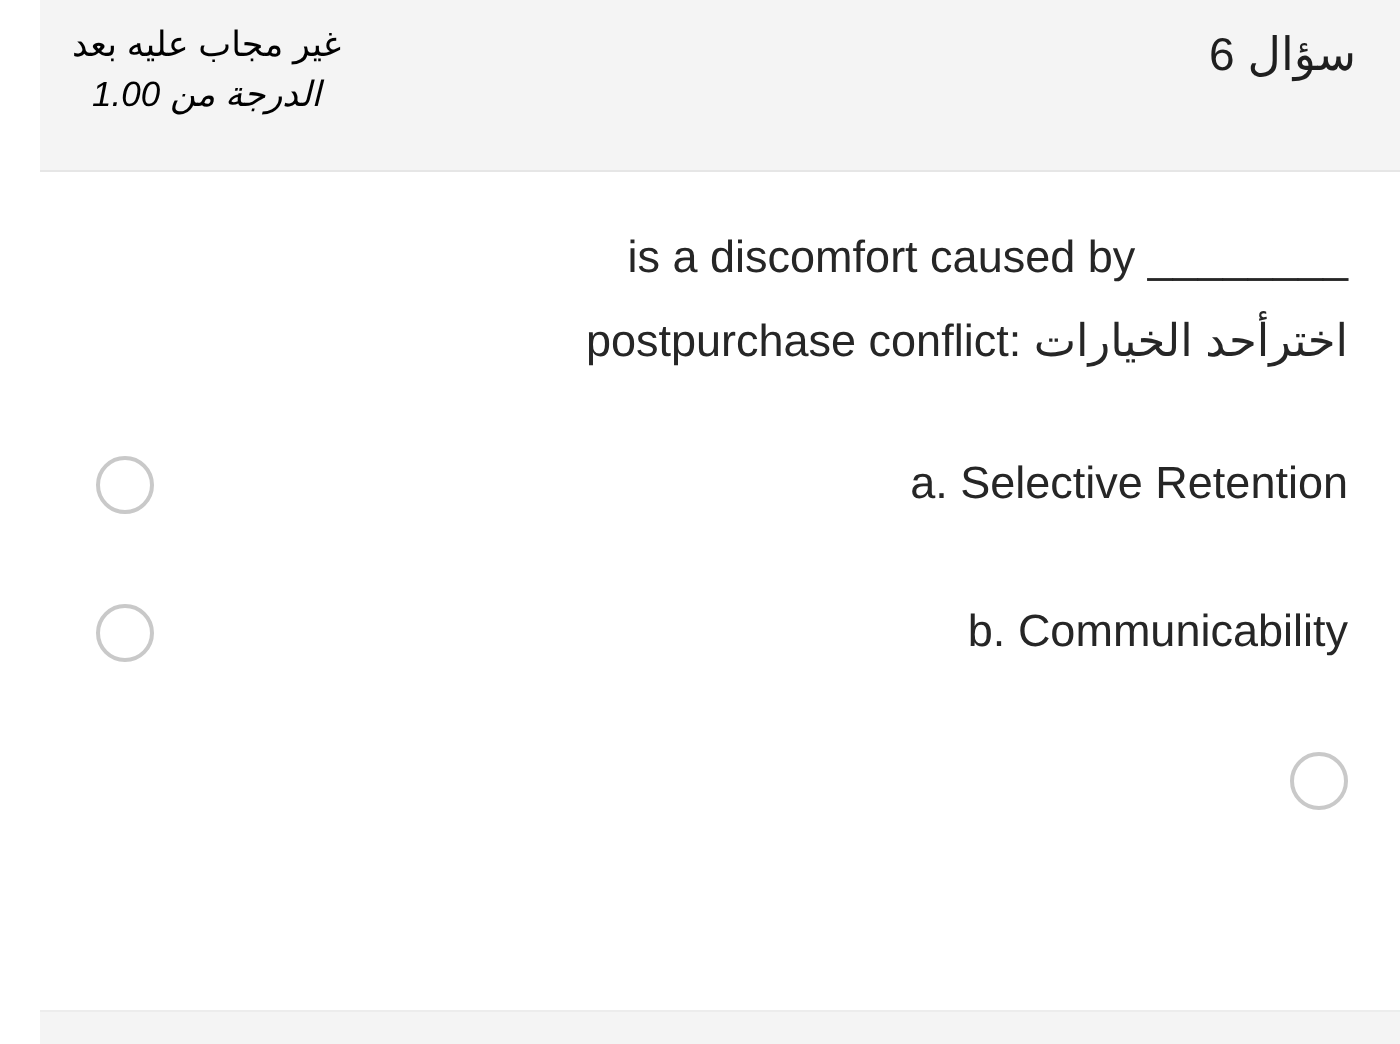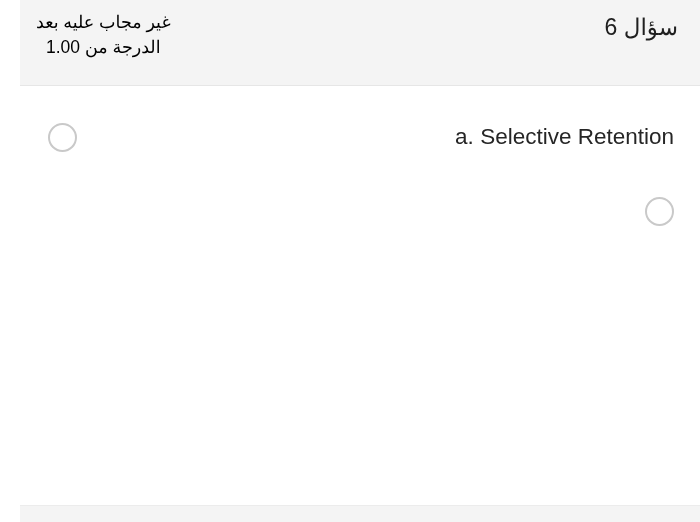--- a/index.html
+++ b/index.html
@@ -70,20 +70,21 @@
     font-size: 17.5px;
     direction: rtl;
   }
   .status-line1 {
     display: block;
     white-space: nowrap;
   }
   .status-line2 {
     display: block;
     white-space: nowrap;
+    font-style: italic;
   }
 
   .body {
     position: absolute;
     left: 20px;
     top: 86px;
     width: 680px;
     height: 436px;
     background: #ffffff;
     box-sizing: border-box;
@@ -165,28 +166,36 @@
       <div class="question-number">سؤال 6</div>
       <div class="status-block">
         <span class="status-line1">غير مجاب عليه بعد</span>
         <span class="status-line2">الدرجة من 1.00</span>
       </div>
     </div>
   </div>
 
   <div class="body">
 
+    <div class="stem">
+      <span class="stem-line1">is a discomfort caused by ________</span>
+      <span class="stem-line2">postpurchase conflict: اخترأحد الخيارات</span>
+    </div>
 
     <div class="choices">
 
       <div class="choice-row">
         <span class="choice-label">a. Selective Retention</span>
         <span class="radio"></span>
       </div>
 
+      <div class="choice-row">
+        <span class="choice-label">b. Communicability</span>
+        <span class="radio"></span>
+      </div>
 
       <div class="choice-row">
         <span class="radio"></span>
       </div>
 
 
     </div>
   </div>
 
   <div class="bottom-bar"></div>

